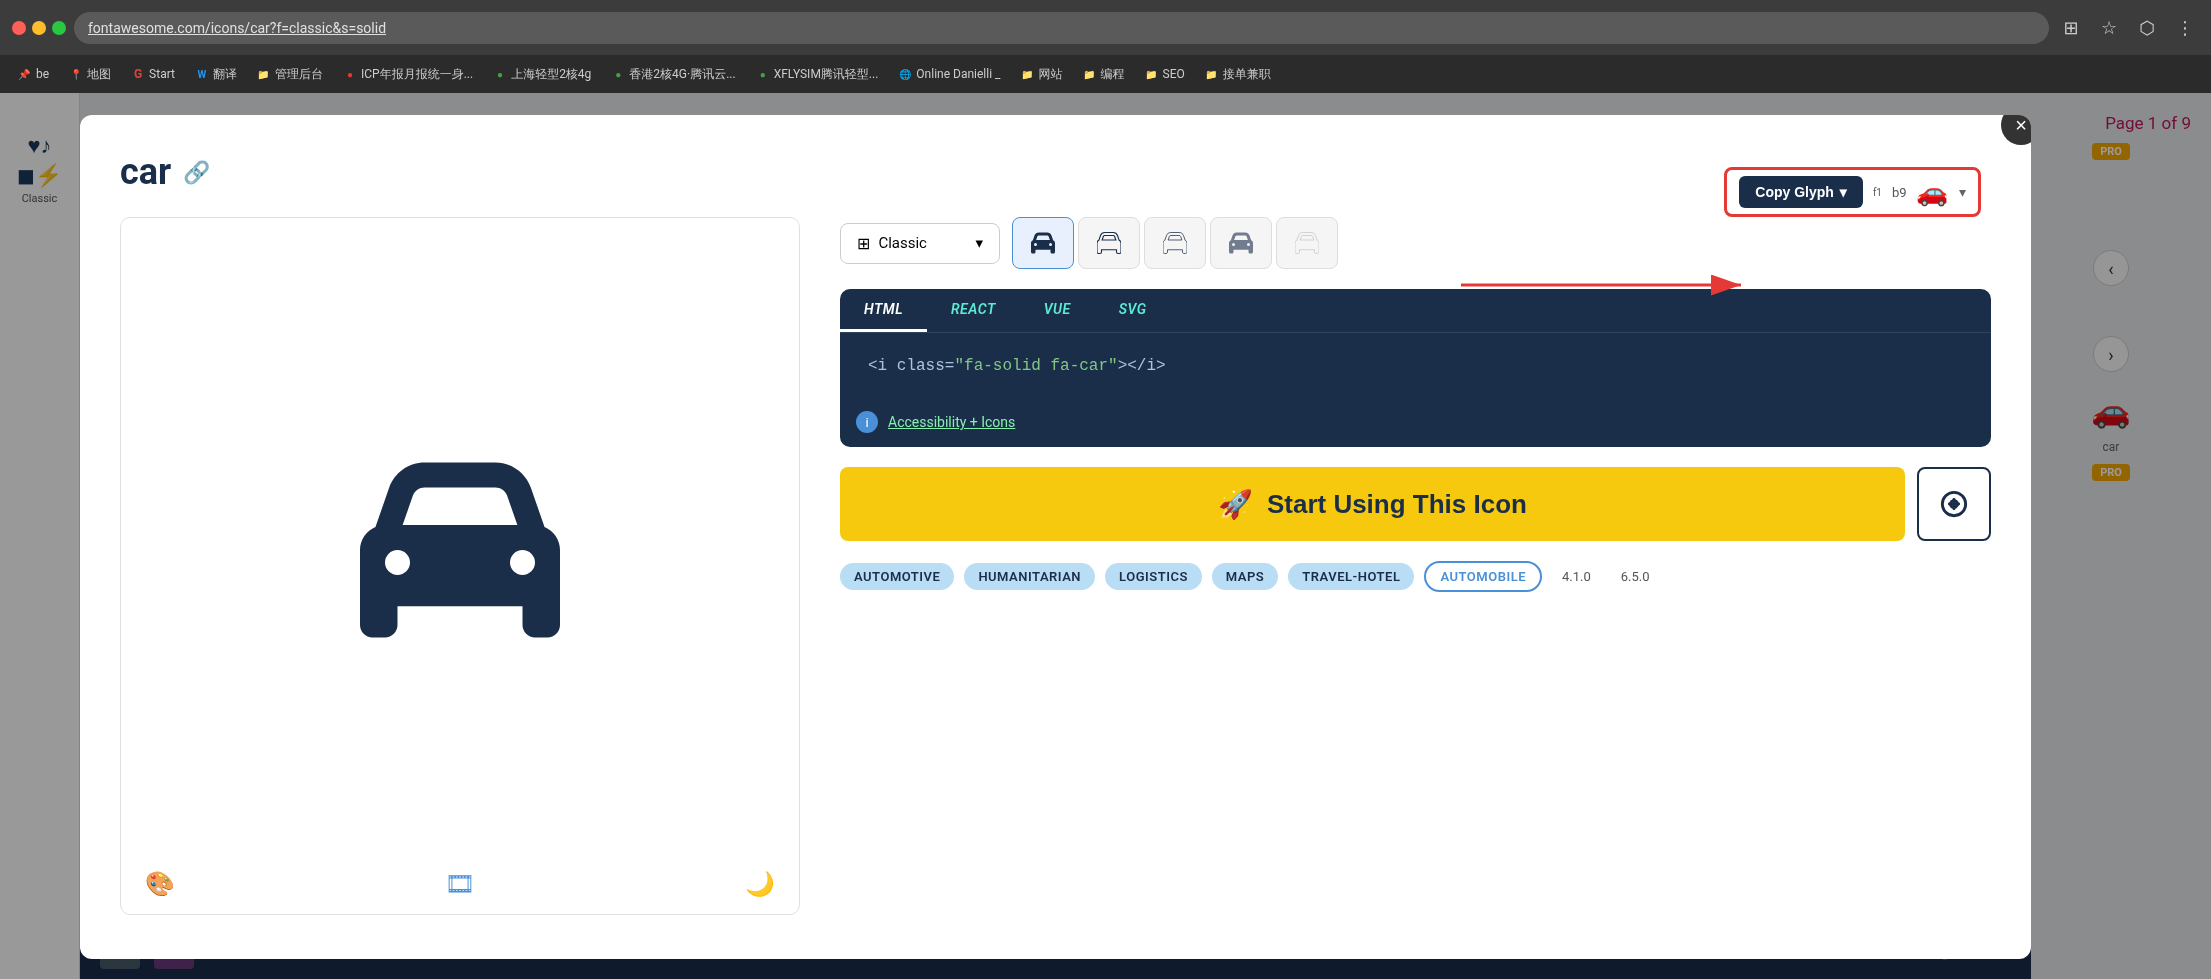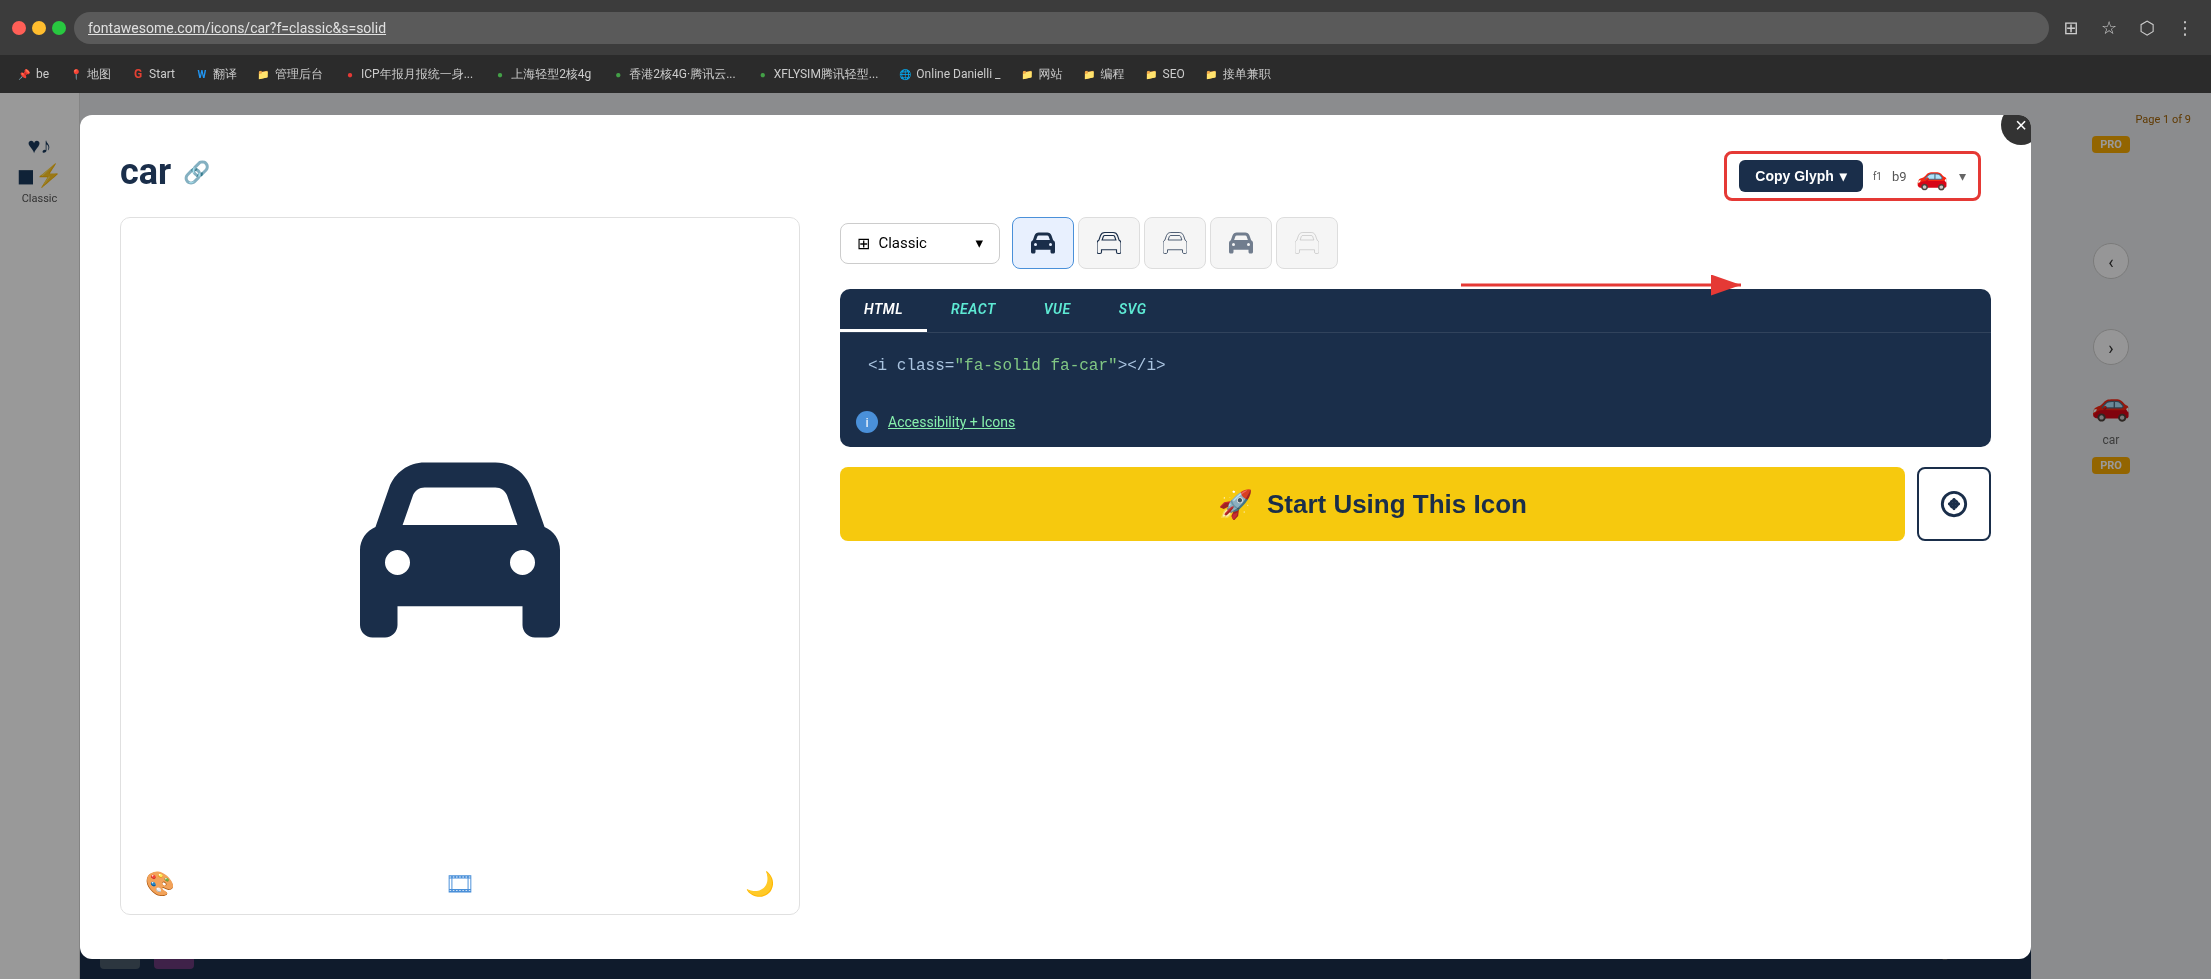--- a/index.html
+++ b/index.html
@@ -128,22 +128,22 @@
       width: 200px;
       bottom: 0;
       background: #e8eaed;
       padding: 20px 10px;
       display: flex;
       flex-direction: column;
       align-items: center;
       gap: 10px;
     }
     .page-info {
-      font-size: 11px;
-      color: #a16207;
+      font-size: 17px;
+      color: #be185d;
       text-align: right;
       width: 100%;
       padding-right: 10px;
     }
     .pro-badge {
       background: #f6a800;
       color: #fff;
       font-size: 11px;
       font-weight: bold;
       padding: 2px 8px;
@@ -546,21 +546,21 @@
   <div class="right-panel-car-label">car</div>
   <div class="pro-badge">PRO</div>
 </div>
 
 <div class="modal-backdrop"></div>
 
 <div class="modal">
 
   <button class="modal-close">×</button>
 
-  <div style="position:absolute; top:36px; right:50px; z-index:30; display:flex; align-items:center; gap:10px;">
+  <div style="position:absolute; top:52px; right:50px; z-index:30; display:flex; align-items:center; gap:10px;">
 
     <div style="border: 3px solid #e53935; border-radius:8px; padding:6px 12px; display:flex; align-items:center; gap:10px;">
       <button style="background:#1a2e4a; color:#fff; border:none; border-radius:6px; padding:8px 16px; font-size:14px; font-weight:600; cursor:pointer; display:flex; align-items:center; gap:6px;">
         <span>Copy Glyph</span>
         <span>▾</span>
       </button>
       <span style="font-size:10px; color:#555;">f1</span>
       <span style="font-size:13px; color:#555;">b9</span>
       <span style="font-size:26px; color:#1a2e4a;">🚗</span>
       <span style="font-size:14px; color:#666;">▾</span>
@@ -657,20 +657,30 @@
         </button>
         <button class="kit-add-btn">
           <svg xmlns="http://www.w3.org/2000/svg" width="28" height="28" viewBox="0 0 24 24" fill="none" stroke="#1a2e4a" stroke-width="2.5" stroke-linecap="round" stroke-linejoin="round">
             <circle cx="12" cy="12" r="10"></circle>
             <path d="M8 12h8M12 8v8"></path>
             <circle cx="12" cy="12" r="3" fill="none" stroke-dasharray="3 2"></circle>
           </svg>
         </button>
       </div>
 
+      <div class="tags-row">
+        <span class="tag-badge">AUTOMOTIVE</span>
+        <span class="tag-badge">HUMANITARIAN</span>
+        <span class="tag-badge">LOGISTICS</span>
+        <span class="tag-badge">MAPS</span>
+        <span class="tag-badge">TRAVEL-HOTEL</span>
+        <span class="tag-badge outline">automobile</span>
+        <span class="version-badge">4.1.0</span>
+        <span class="version-badge">6.5.0</span>
+      </div>
 
     </div>
   </div>
 </div>
 
 <div style="position:absolute; bottom:0; left:80px; right:180px; height:50px; background:#1a2e4a; z-index:5; display:flex; align-items:center; padding:0 20px; gap:14px; overflow:hidden;">
   <div style="width:40px;height:30px;background:#4a5a6a;border-radius:4px;display:flex;align-items:center;justify-content:center;font-size:12px;color:#fff;font-weight:bold;">St</div>
   <div style="width:40px;height:30px;background:#6a3a7a;border-radius:4px;display:flex;align-items:center;justify-content:center;font-size:12px;color:#fff;font-weight:bold;">A</div>
   <div style="color:#aac4e0;font-size:13px;">Get 10 F... From Ac... Sta...</div>
   <div style="color:#666;font-size:11px;margin-left:auto;">ads vi... &nbsp;&nbsp; CSDN @Danielli 追逐</div>

